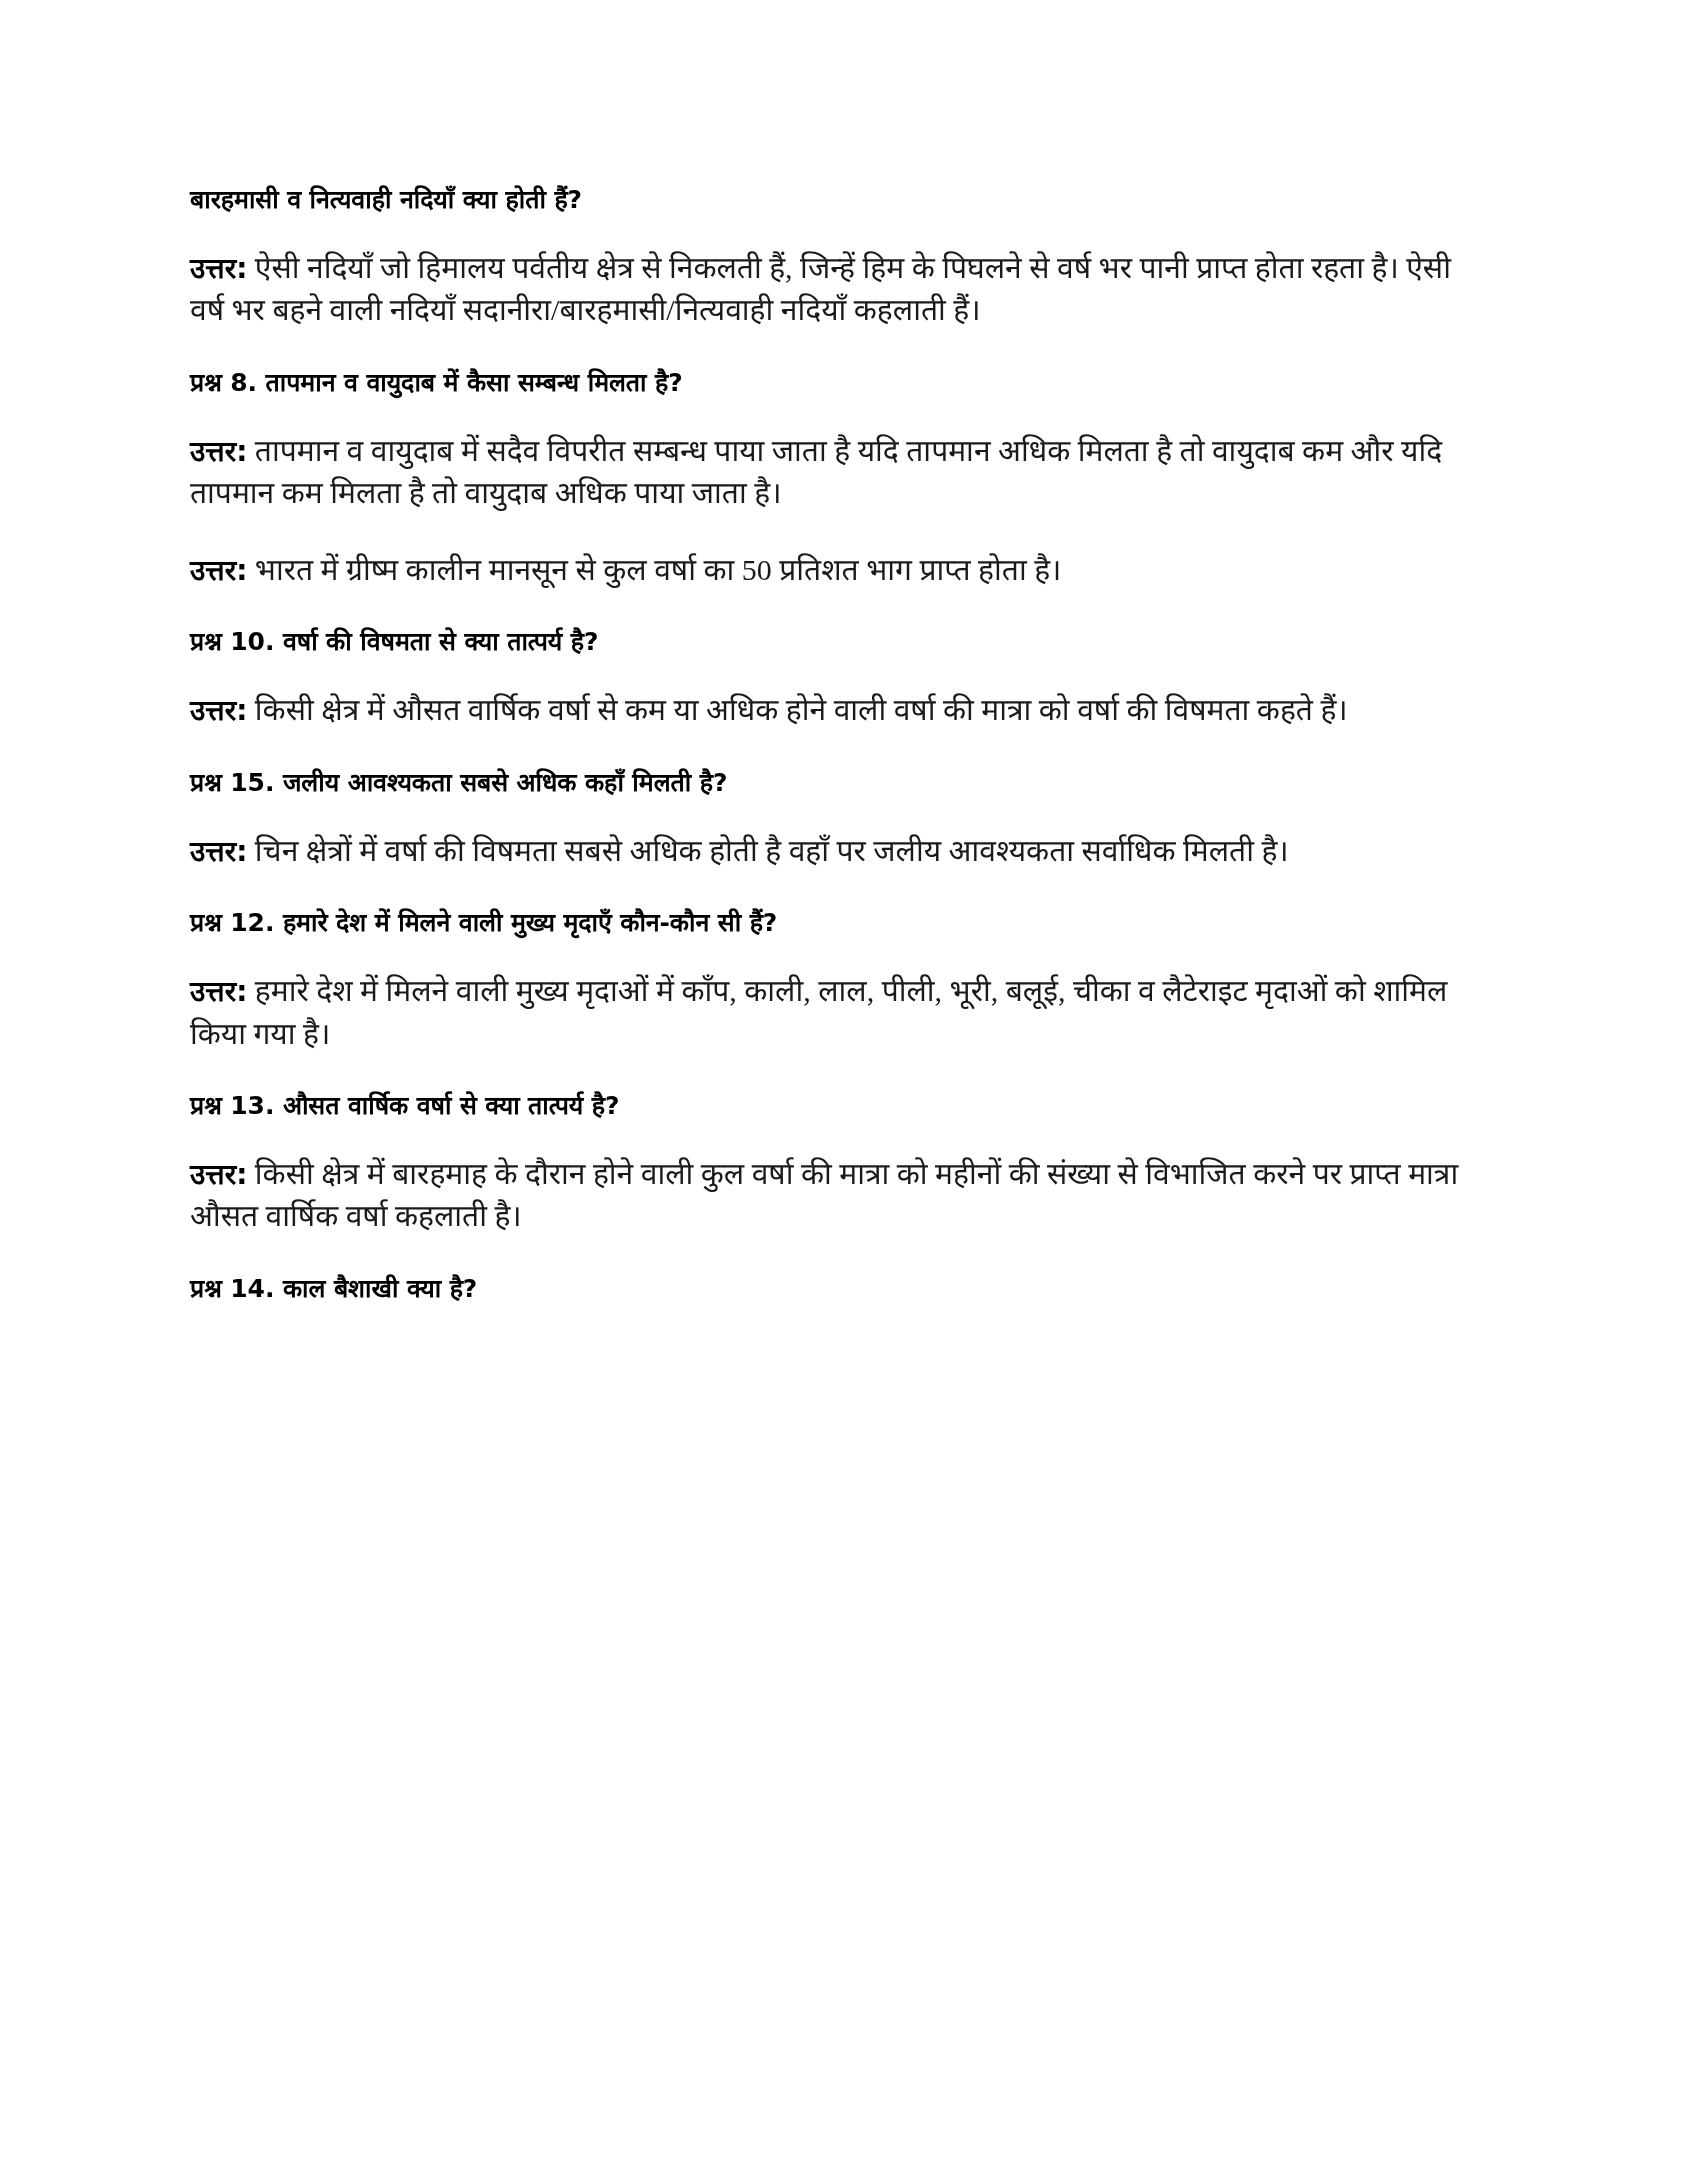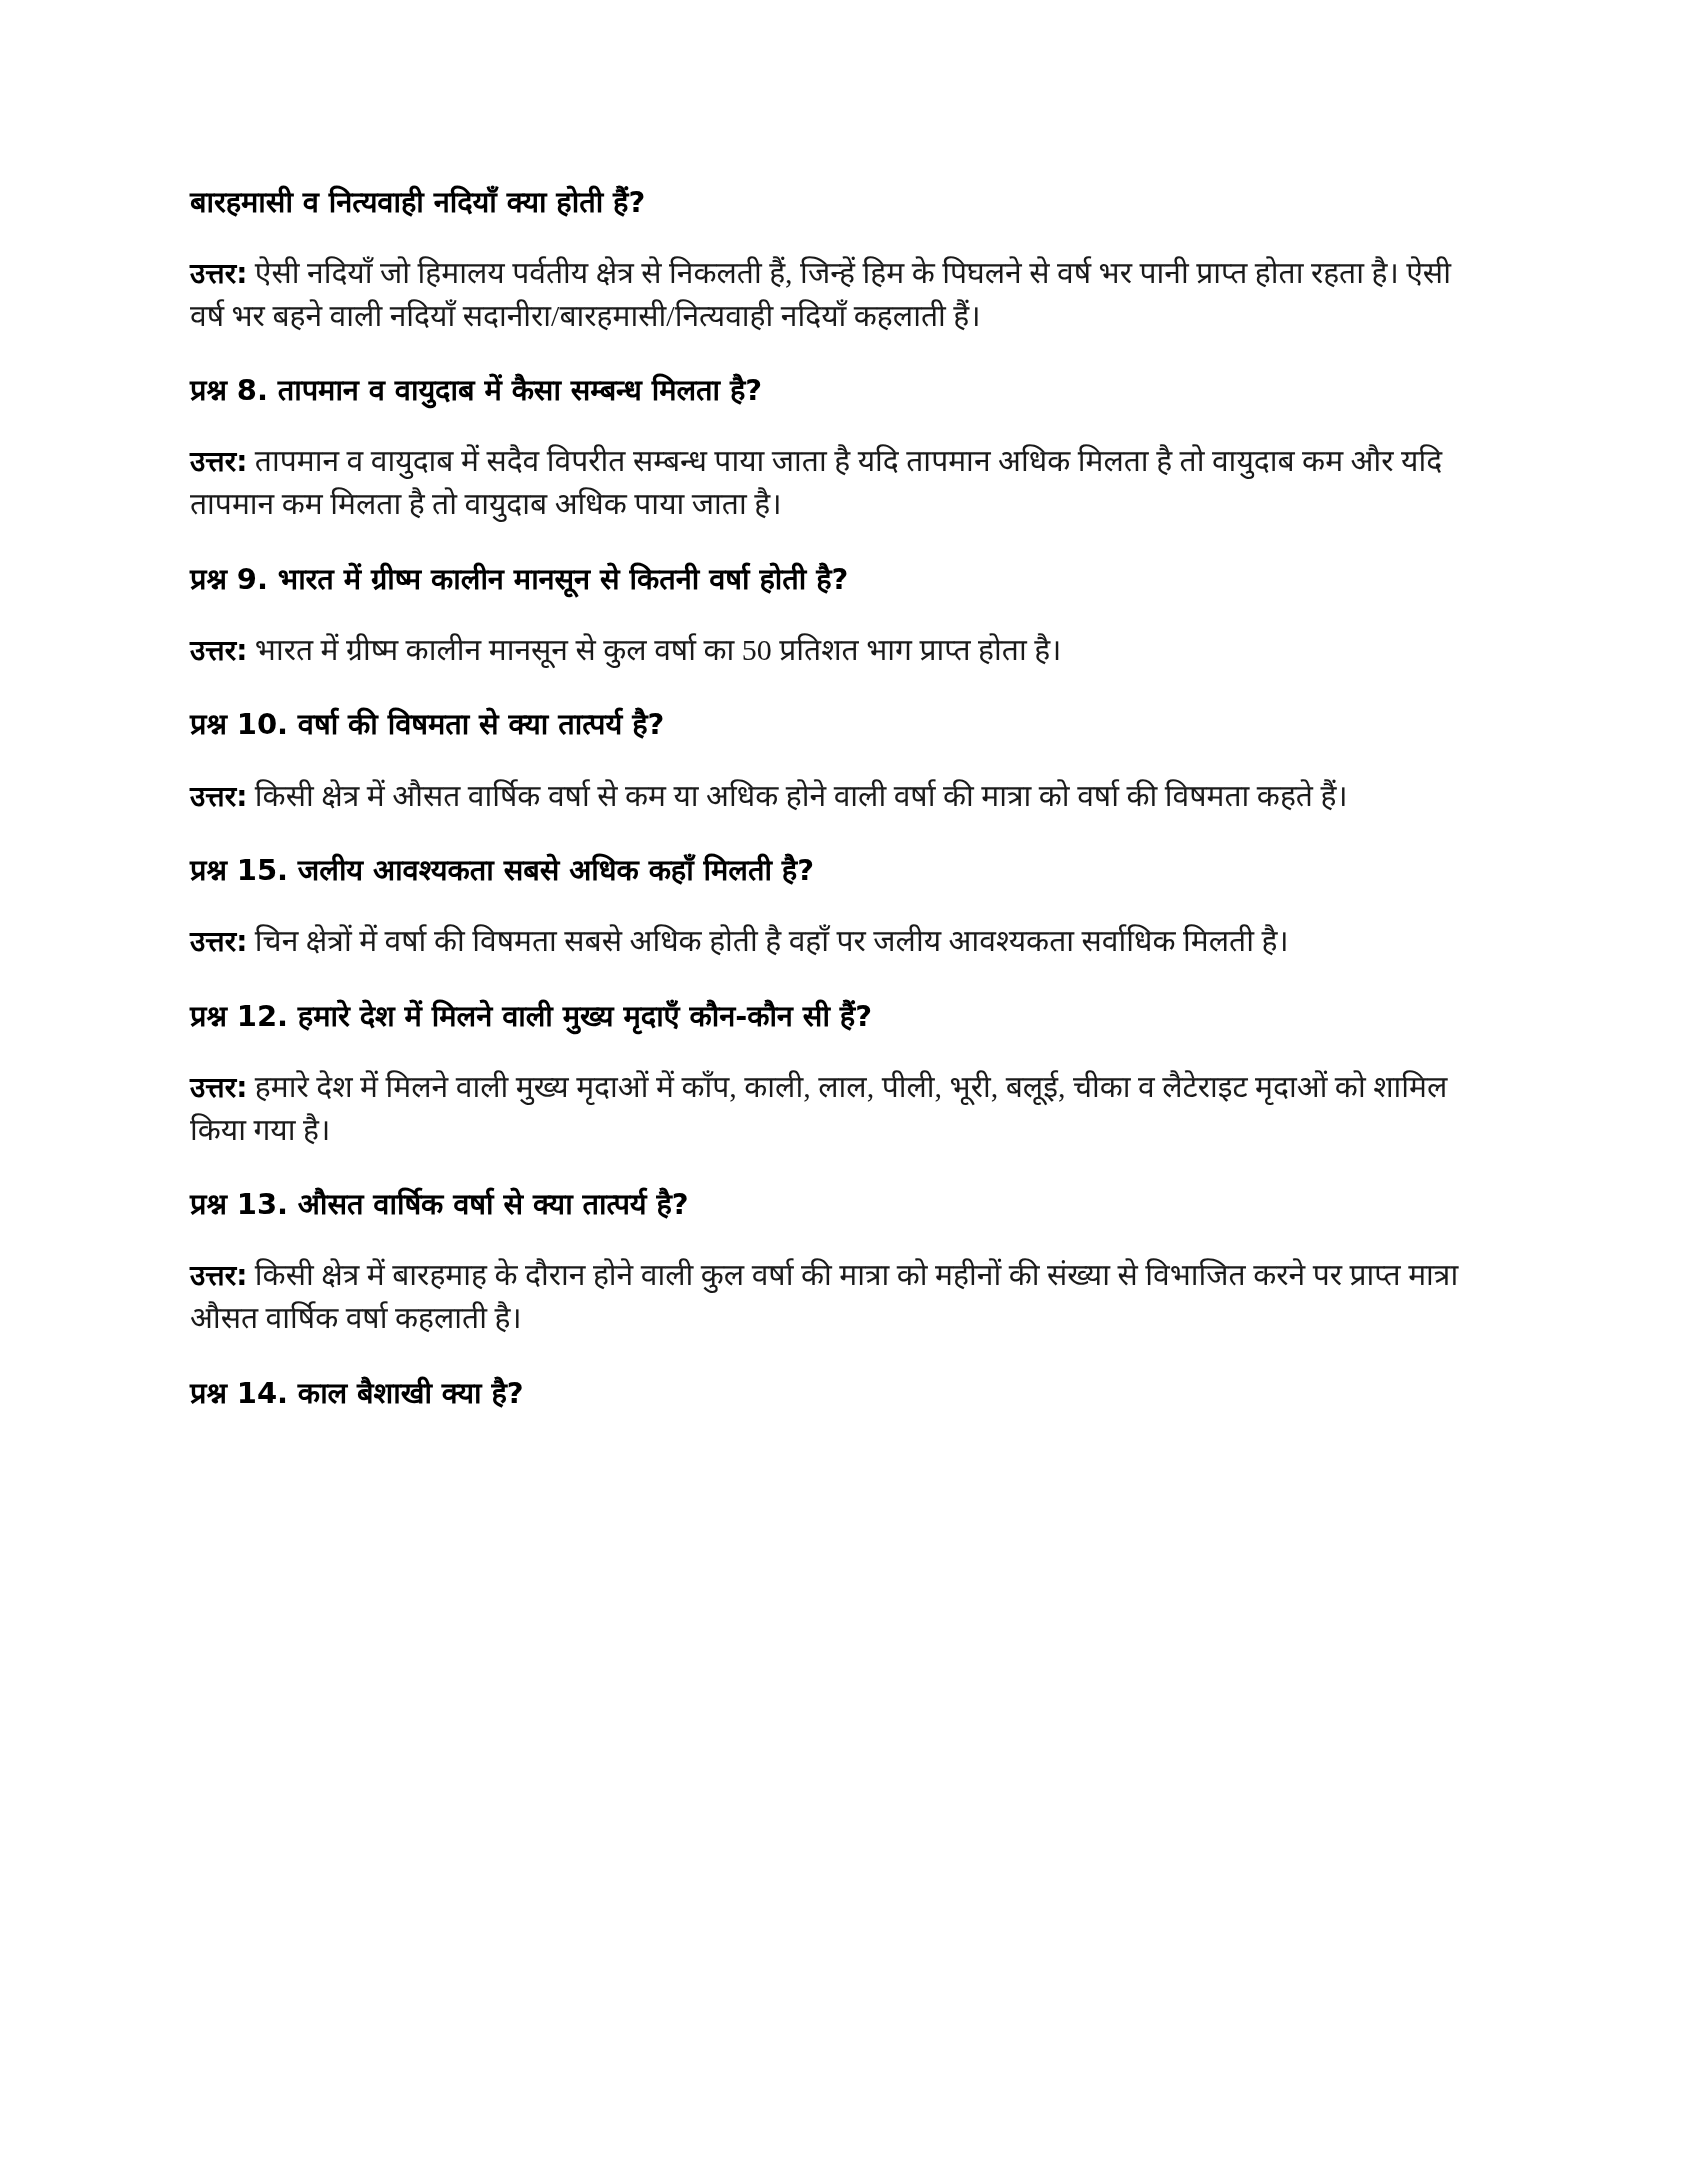--- a/index.html
+++ b/index.html
@@ -21,21 +21,21 @@
     min-height: 2178px;
     padding: 183px 208px 149px 190px;
     background: #ffffff;
   }
   .qa-block {
     margin: 0 0 34px 0;
   }
   .question {
     font-family: "DejaVu Sans", "Liberation Sans", sans-serif;
     font-weight: bold;
-    font-size: 29px;
+    font-size: 25px;
     line-height: 1.35;
     color: #000000;
     margin: 0 0 30px 0;
     letter-spacing: -0.1px;
   }
   .answer {
     font-family: "Liberation Serif", "DejaVu Serif", serif;
     font-size: 30px;
     line-height: 1.42;
     color: #1a1a1a;
@@ -65,21 +65,20 @@
     <p class="answer"><span class="label">उत्तर:</span> <span class="body">ऐसी नदियाँ जो हिमालय पर्वतीय क्षेत्र से निकलती हैं, जिन्हें हिम के पिघलने से वर्ष भर पानी प्राप्त होता रहता है। ऐसी वर्ष भर बहने वाली नदियाँ सदानीरा/बारहमासी/नित्यवाही नदियाँ कहलाती हैं।</span></p>
   </div>
 
 
   <div class="qa-block">
     <h2 class="question">प्रश्न 8. तापमान व वायुदाब में कैसा सम्बन्ध मिलता है?</h2>
     <p class="answer"><span class="label">उत्तर:</span> <span class="body">तापमान व वायुदाब में सदैव विपरीत सम्बन्ध पाया जाता है यदि तापमान अधिक मिलता है तो वायुदाब कम और यदि तापमान कम मिलता है तो वायुदाब अधिक पाया जाता है।</span></p>
   </div>
 
   <div class="qa-block">
-    <h2 class="question">प्रश्न 9. भारत में ग्रीष्म कालीन मानसून से कितनी वर्षा होती है?</h2>
     <p class="answer"><span class="label">उत्तर:</span> <span class="body">भारत में ग्रीष्म कालीन मानसून से कुल वर्षा का 50 प्रतिशत भाग प्राप्त होता है।</span></p>
   </div>
 
   <div class="qa-block">
     <h2 class="question">प्रश्न 10. वर्षा की विषमता से क्या तात्पर्य है?</h2>
     <p class="answer"><span class="label">उत्तर:</span> <span class="body">किसी क्षेत्र में औसत वार्षिक वर्षा से कम या अधिक होने वाली वर्षा की मात्रा को वर्षा की विषमता कहते हैं।</span></p>
   </div>
 
   <div class="qa-block">
     <h2 class="question">प्रश्न 15. जलीय आवश्यकता सबसे अधिक कहाँ मिलती है?</h2>

